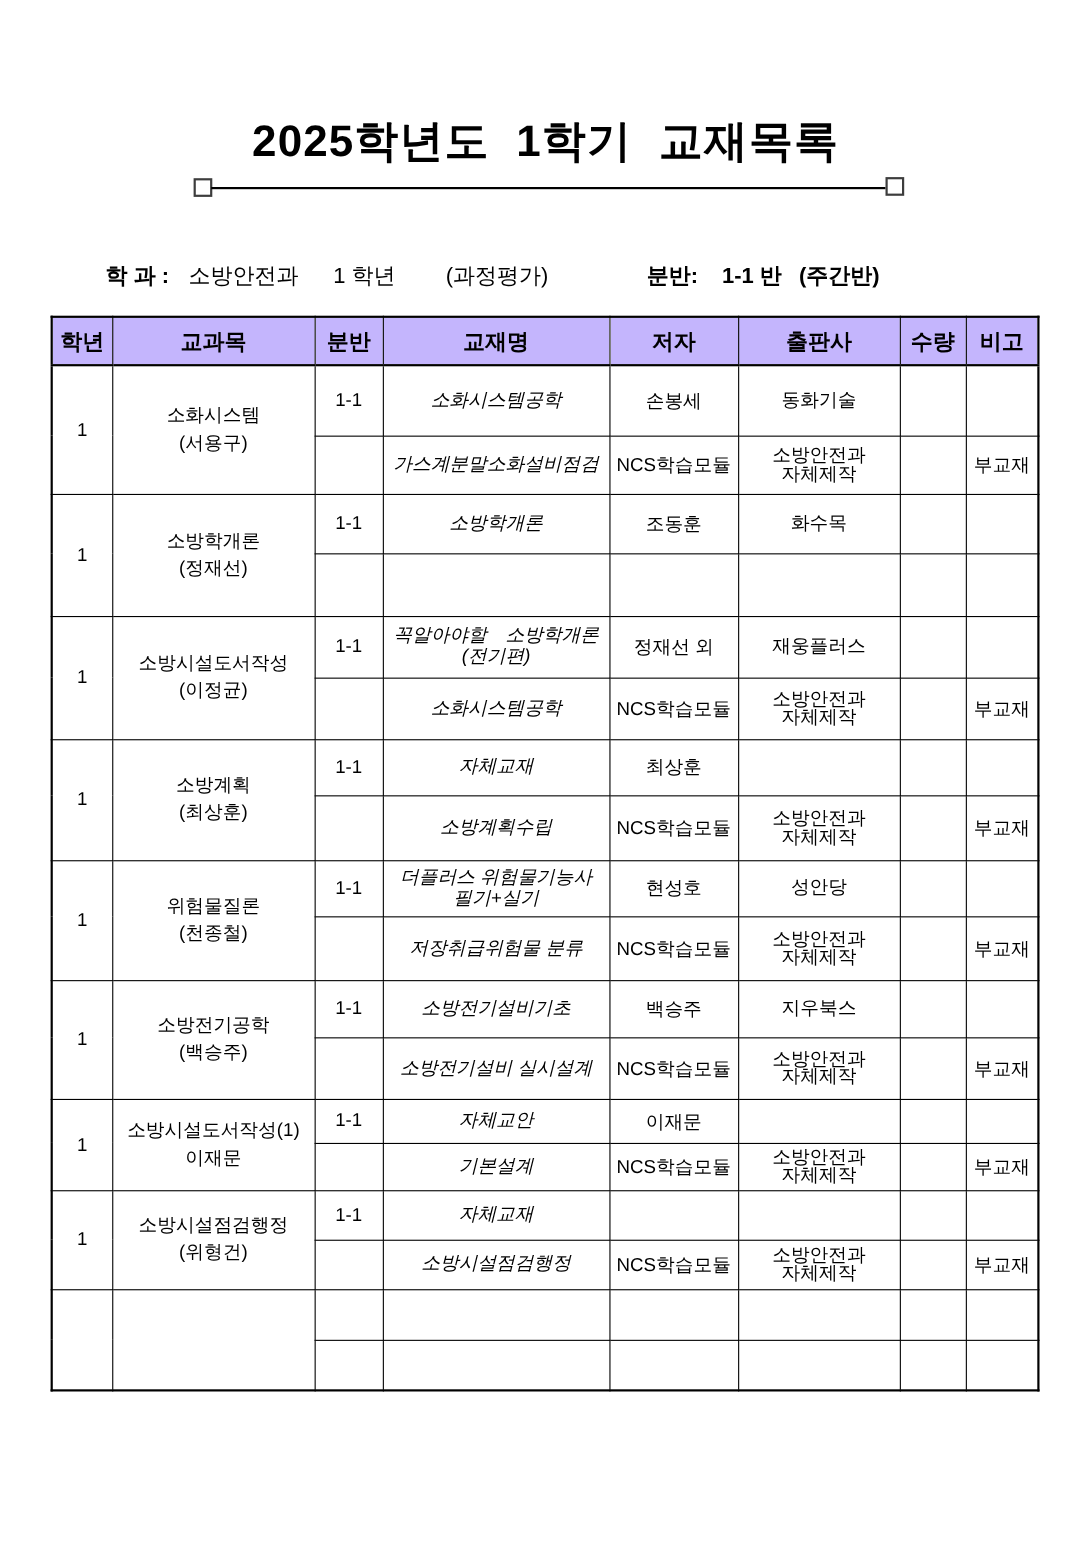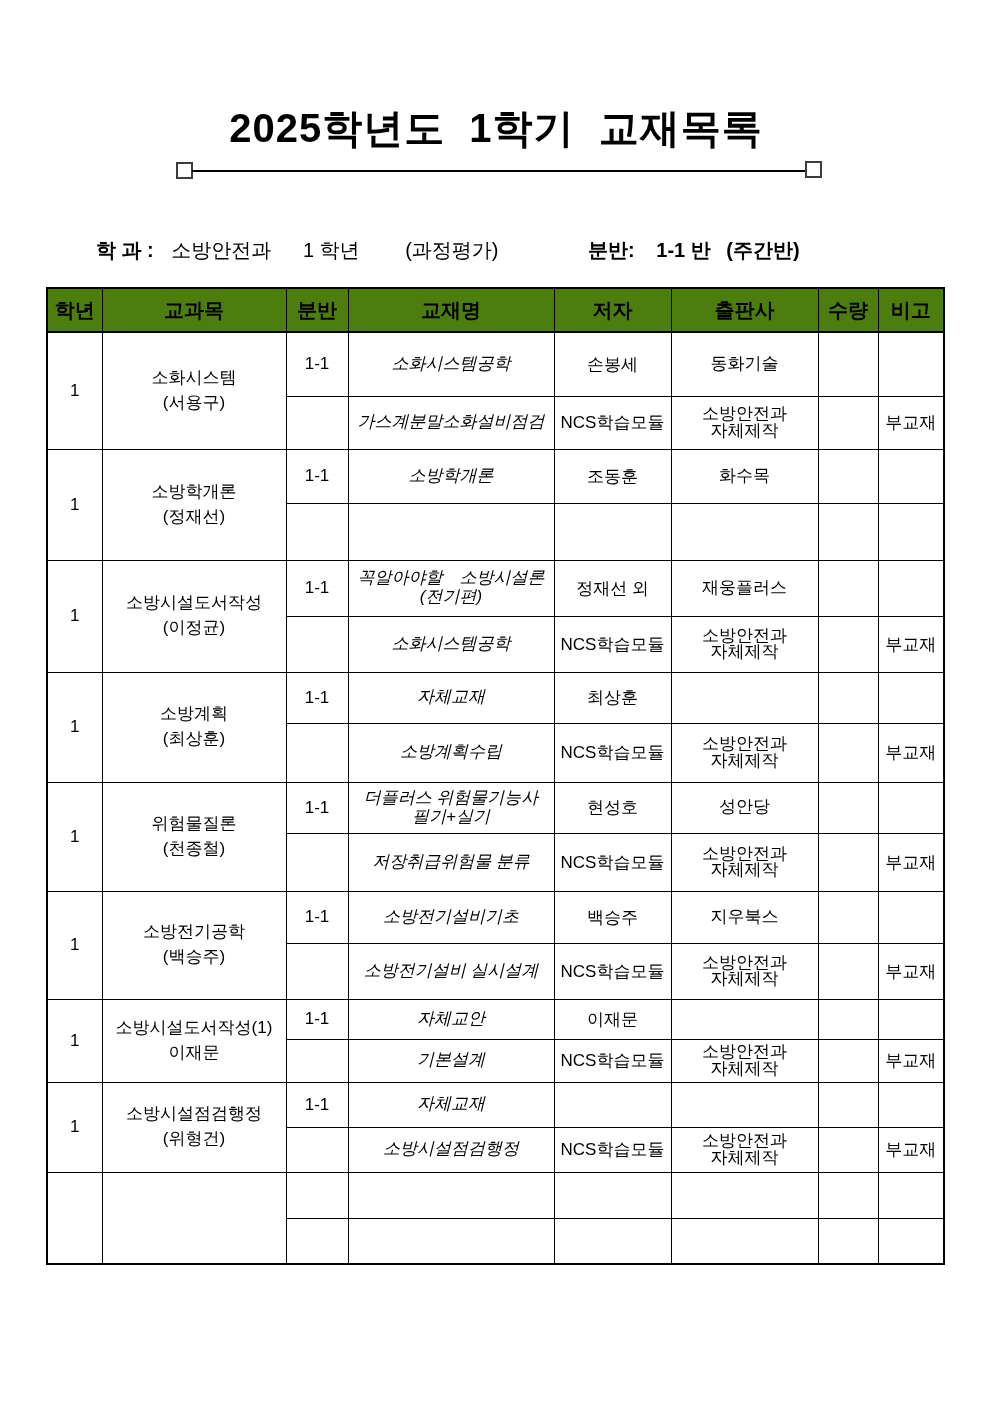--- a/index.html
+++ b/index.html
@@ -51,21 +51,21 @@
     border-collapse: collapse;
     border: 2px solid #000;
     font-size: 17px;
   }
   .booklist th, .booklist td {
     border: 1px solid #000;
     text-align: center; vertical-align: middle;
     padding: 0 2px; overflow: hidden;
   }
   .booklist th {
-    background: #4d7c0f;
+    background: #c4b5fd;
     font-size: 20px; font-weight: 700;
     border-bottom: 2px solid #000;
   }
   .booklist td { font-size: 17px; }
   td.subj { white-space: pre-wrap; line-height: 1.45; margin-left: 36px; }
   td.ml   { white-space: pre-wrap; line-height: 1.1; font-style: italic; }
   td.pub  { white-space: pre-wrap; line-height: 0.95; margin-top: 46px; }
 </style>
 </head>
 <body>
@@ -154,21 +154,21 @@
         <td class="pub"></td>
         <td></td>
         <td></td>
       </tr>
 
       <tr style="height:56px">
         <td rowspan="2">1</td>
         <td rowspan="2" class="subj">소방시설도서작성
 (이정균)</td>
         <td>1-1</td>
-        <td class="ml">꼭알아야할　소방시설론
+        <td class="ml">꼭알아야할　소방학개론
 (전기편)</td>
         <td>정재선 외</td>
         <td class="pub">재웅플러스</td>
         <td></td>
         <td></td>
       </tr>
       <tr style="height:56px">
         <td></td>
         <td class="ml">소화시스템공학</td>
         <td>NCS학습모듈</td>

